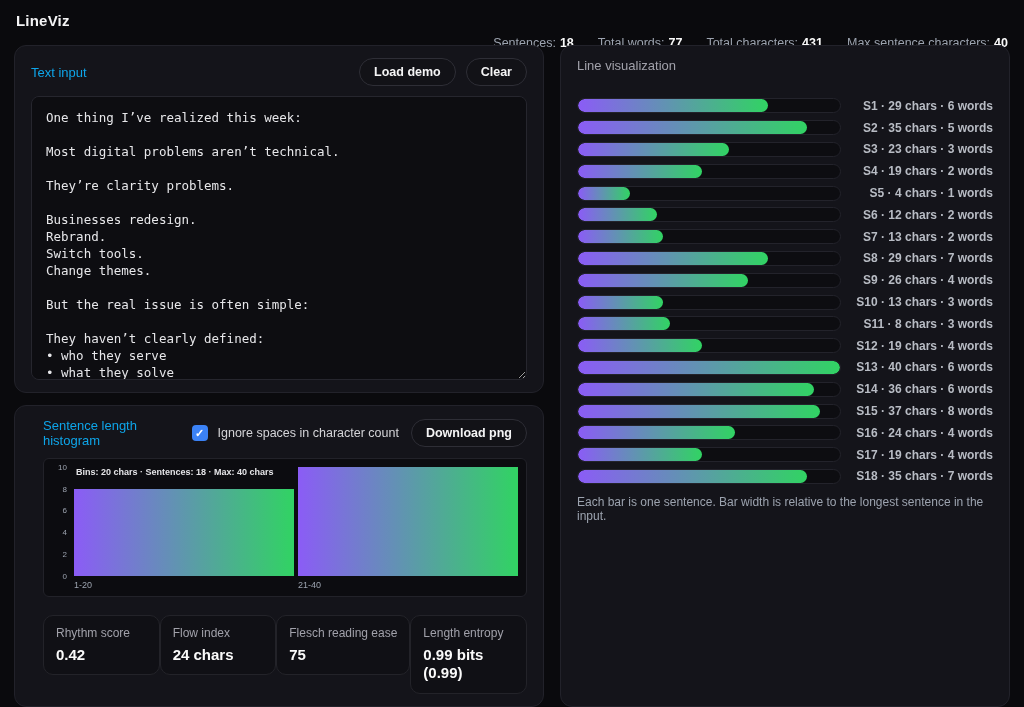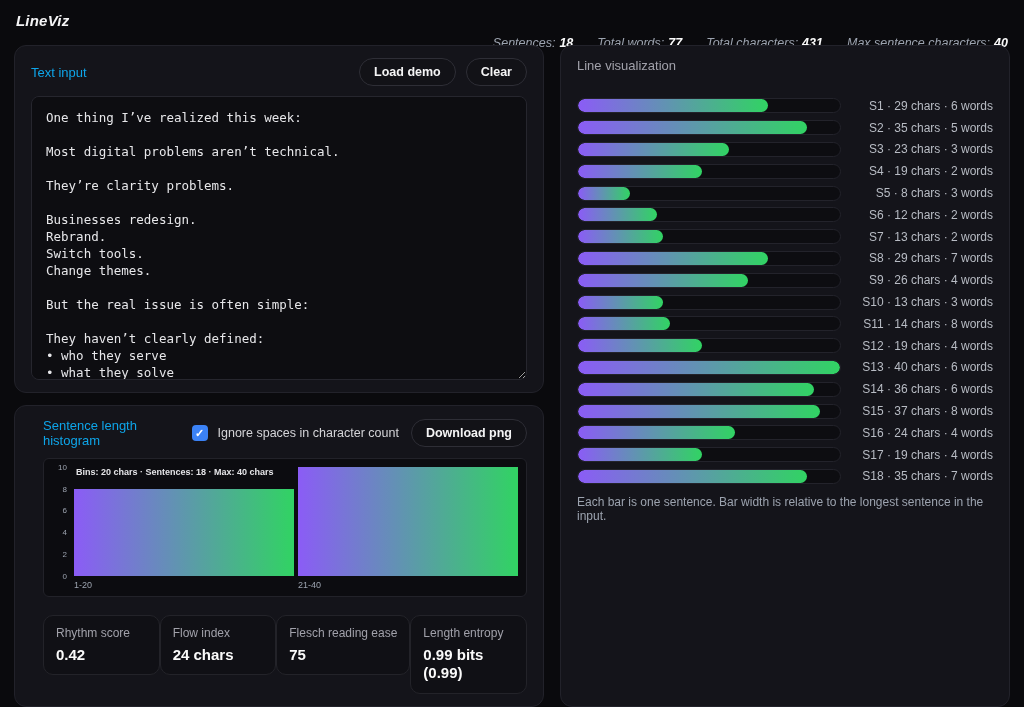--- a/index.html
+++ b/index.html
@@ -7,21 +7,20 @@
   body {
     background:#0a0a0d;
     color:#f4f4f5;
     font-family:"Liberation Sans", sans-serif;
     font-size:13px;
   }
   
   .app-header {
     height:40px; display:flex; align-items:center; justify-content:space-between;
     padding:0 16px;
-    font-style:italic;
   }
   .app-title { font-size:15px; font-weight:700; letter-spacing:.2px; }
   .header-stats { display:flex; gap:24px; align-items:center;margin-top:45px; }
   .stat { font-size:12.5px; color:#9ca3af; white-space:nowrap; }
   .stat b { color:#fafafa; font-weight:700; margin-left:4px; }
   
   .main { display:flex; gap:16px; padding:5px 14px 0 14px; height:667px; overflow:hidden; }
   .col-left { width:530px; display:flex; flex-direction:column; gap:12px; }
   .col-right { flex:1; }
   .panel {
@@ -74,21 +73,21 @@
   .cards { display:grid; grid-template-columns:repeat(4,1fr); margin-top:18px; align-items:start; }
   .card {
     background:#101015; border:1px solid #232329; border-radius:10px; padding:10px 12px;
   }
   .card-label { font-size:12px; color:#a1a1aa; margin-bottom:6px; white-space:nowrap; }
   .card-value { font-size:15px; font-weight:700; color:#fafafa; line-height:1.25; }
   .note { margin-top:14px; font-size:12px; color:#8b8b94; }
   
   .panel-viz { height:662px; overflow:hidden; }
   .viz-title { font-size:13px; color:#a1a1aa; margin-bottom:22px; }
-  .viz-row { display:flex; align-items:center; height:21.8px; gap:4px; }
+  .viz-row { display:flex; align-items:center; height:21.8px; gap:4px;font-weight:bold; }
   .track {
     flex:1; height:15px; border-radius:9px; background:#0d0d11;
     border:1px solid #23232b; overflow:hidden; position:relative;
   }
   .fill { height:100%; border-radius:9px; }
   .viz-label { width:148px; text-align:right; font-size:12px; color:#b8bcc4; white-space:nowrap; }
   .caption { margin-top:8px; font-size:12px; color:#9ca3af; }
 </style>
 </head>
 <body>
@@ -217,21 +216,21 @@
           <div class="viz-row">
             <div class="track">
               <div class="fill" style="width: 47.5%; background: linear-gradient(90deg, rgb(139, 92, 246), rgb(49, 211, 99));"></div>
             </div>
             <div class="viz-label">S4 · 19 chars · 2 words</div>
           </div>
           <div class="viz-row">
             <div class="track">
               <div class="fill" style="width: 20%; background: linear-gradient(90deg, rgb(139, 92, 246), rgb(49, 211, 99));"></div>
             </div>
-            <div class="viz-label">S5 · 8 chars · 3 words</div>
+            <div class="viz-label">S5 · 4 chars · 1 words</div>
           </div>
           <div class="viz-row">
             <div class="track">
               <div class="fill" style="width: 30%; background: linear-gradient(90deg, rgb(139, 92, 246), rgb(49, 211, 99));"></div>
             </div>
             <div class="viz-label">S6 · 12 chars · 2 words</div>
           </div>
           <div class="viz-row">
             <div class="track">
               <div class="fill" style="width: 32.5%; background: linear-gradient(90deg, rgb(139, 92, 246), rgb(49, 211, 99));"></div>
@@ -253,21 +252,21 @@
           <div class="viz-row">
             <div class="track">
               <div class="fill" style="width: 32.5%; background: linear-gradient(90deg, rgb(139, 92, 246), rgb(49, 211, 99));"></div>
             </div>
             <div class="viz-label">S10 · 13 chars · 3 words</div>
           </div>
           <div class="viz-row">
             <div class="track">
               <div class="fill" style="width: 35%; background: linear-gradient(90deg, rgb(139, 92, 246), rgb(49, 211, 99));"></div>
             </div>
-            <div class="viz-label">S11 · 14 chars · 8 words</div>
+            <div class="viz-label">S11 · 8 chars · 3 words</div>
           </div>
           <div class="viz-row">
             <div class="track">
               <div class="fill" style="width: 47.5%; background: linear-gradient(90deg, rgb(139, 92, 246), rgb(49, 211, 99));"></div>
             </div>
             <div class="viz-label">S12 · 19 chars · 4 words</div>
           </div>
           <div class="viz-row">
             <div class="track">
               <div class="fill" style="width: 100%; background: linear-gradient(90deg, rgb(139, 92, 246), rgb(49, 211, 99));"></div>

